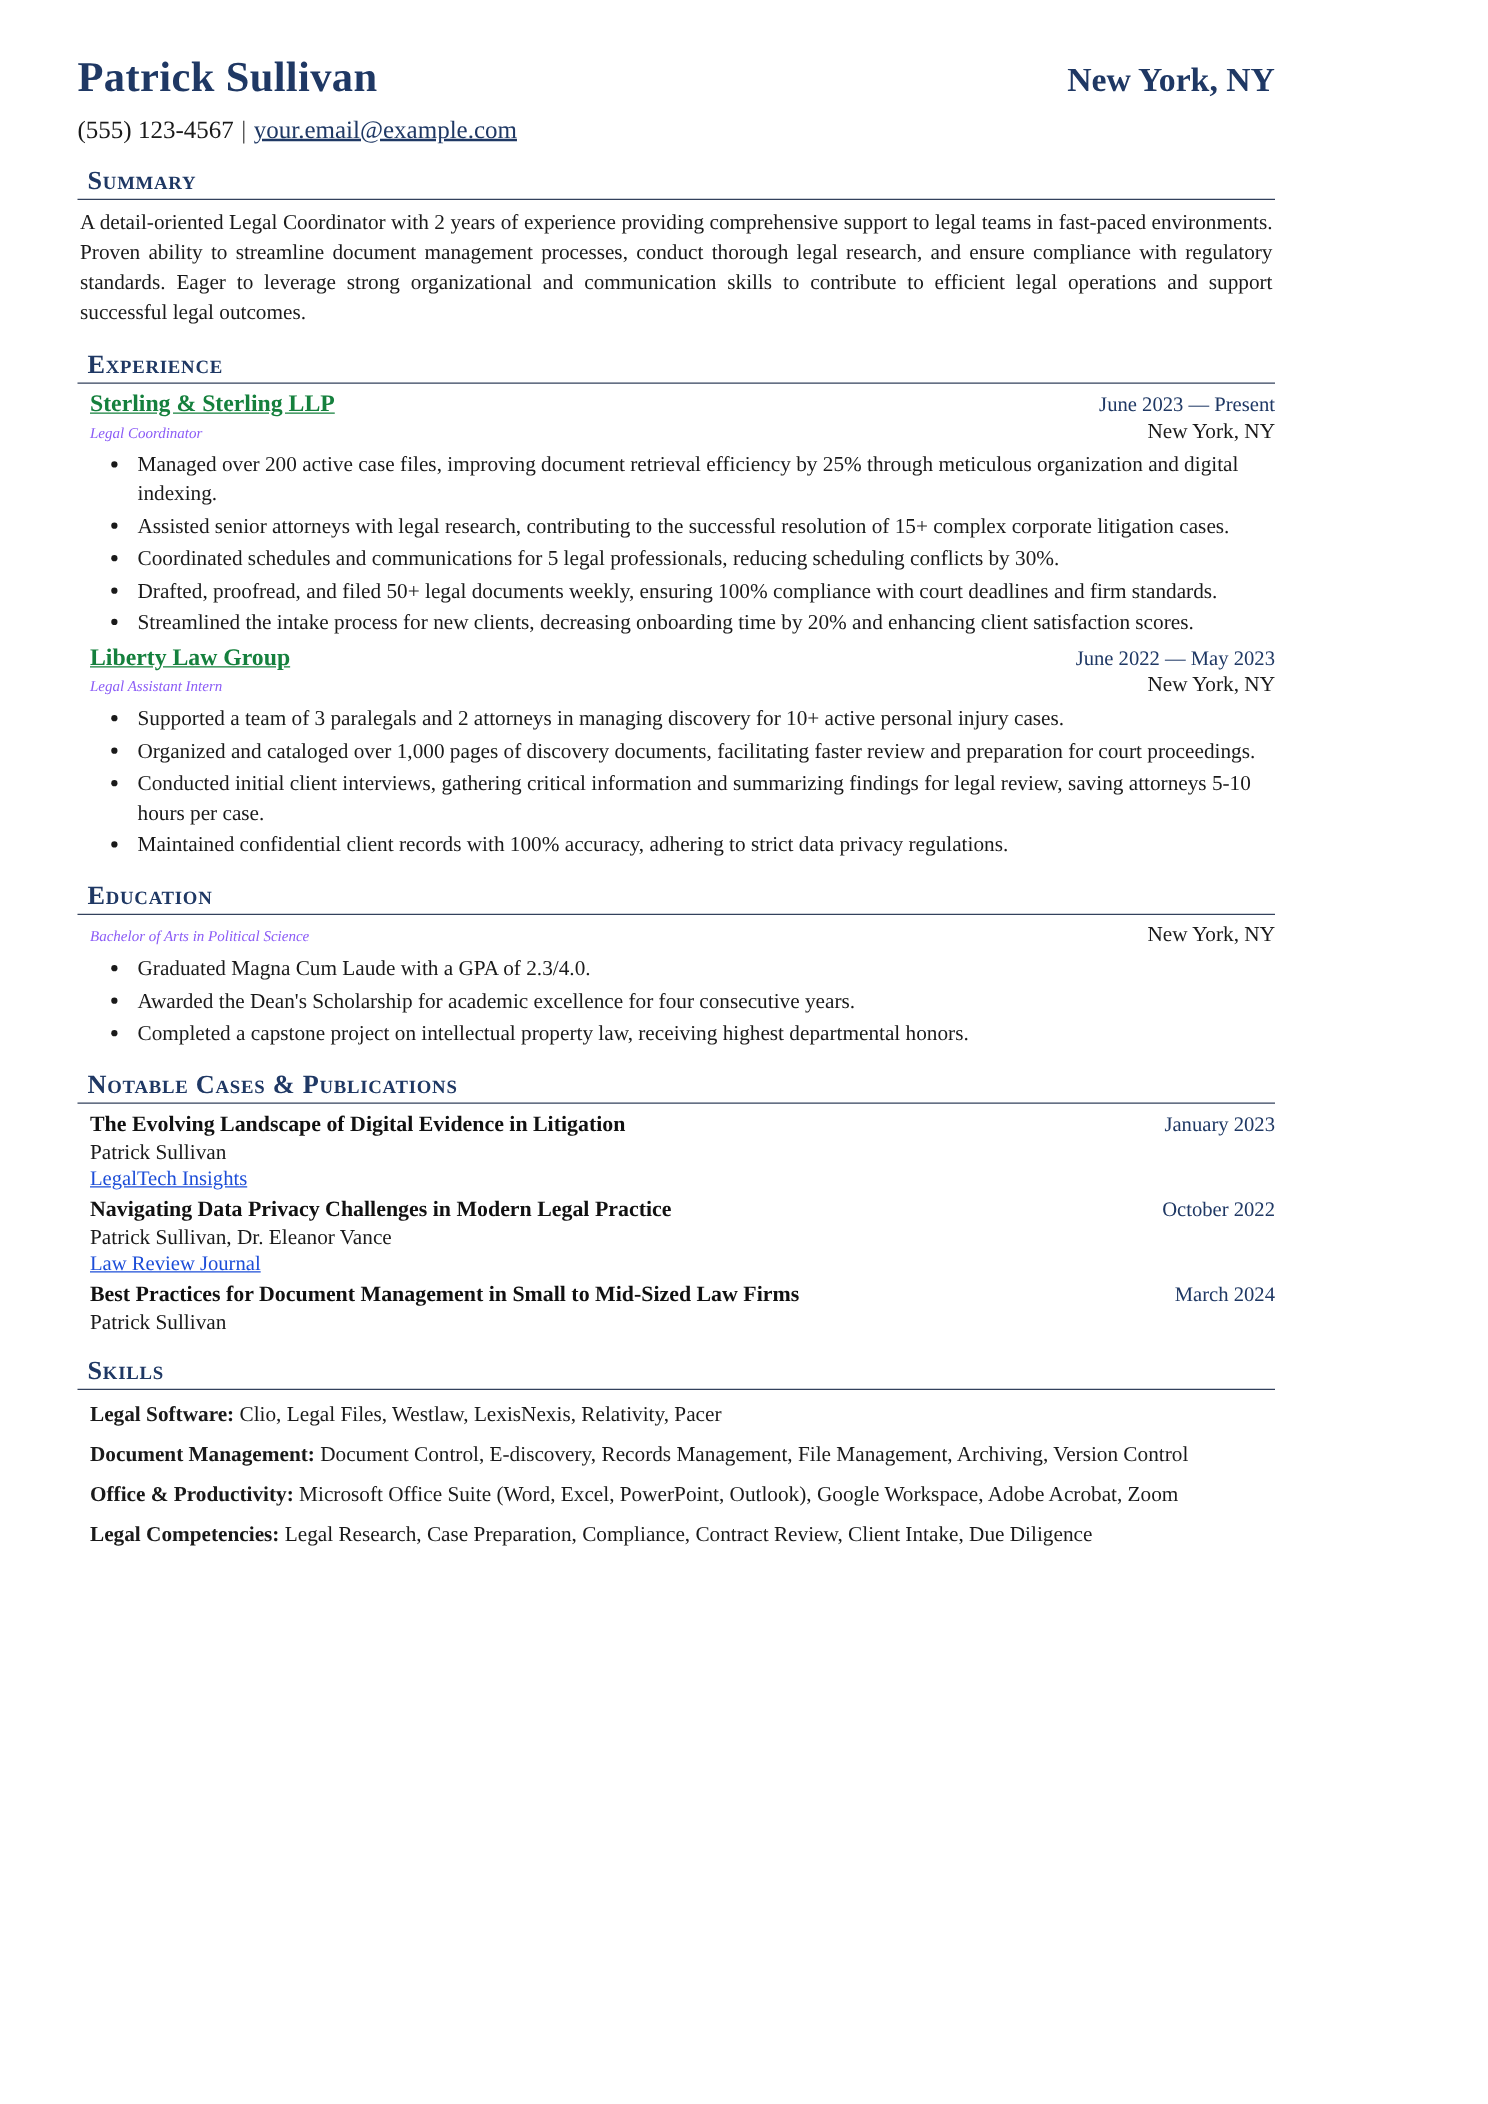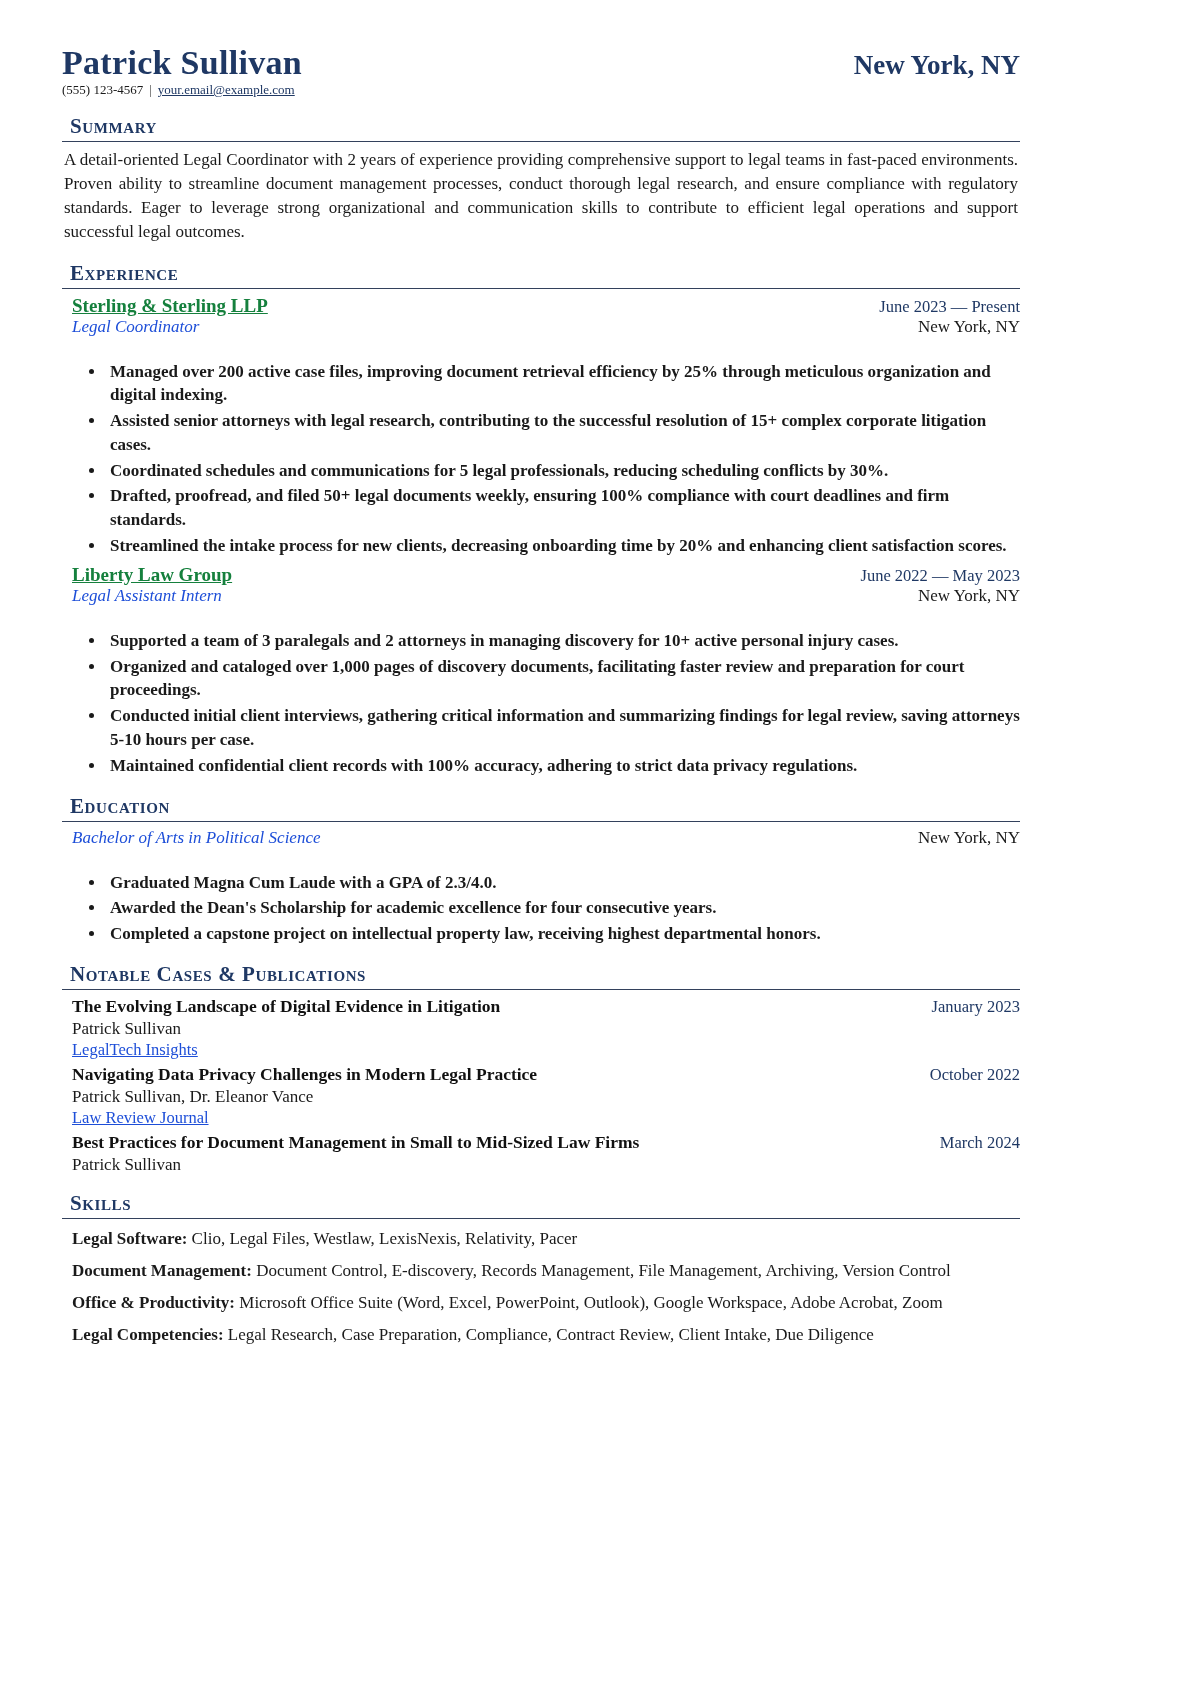--- a/index.html
+++ b/index.html
@@ -34,22 +34,22 @@
     font-weight: bold;
     color: #1F3864;
     letter-spacing: 0.3px;
   }
   .location-top {
     font-size: 27px;
     font-weight: bold;
     color: #1F3864;
   }
   .contact-line {
-    margin-top: 0;
-    font-size: 13px;
+    margin-top: 11px;
+    font-size: 20px;
     color: #1a1a1a;
   }
   .contact-line .sep {
     color: #444;
     padding: 0 6px;
   }
   .contact-line a,
   .contact-link {
     color: #1F3864;
     text-decoration: underline;
@@ -95,33 +95,32 @@
     font-size: 19px;
     font-weight: bold;
     color: #15803d;
     text-decoration: underline;
   }
   .dates {
     font-size: 16.5px;
     color: #1F3864;
   }
   .role {
-    font-size: 17px;
+    font-size: 12px;
     font-style: italic;
-    color: #1d4ed8;
+    color: #8b5cf6;
   }
   .place {
     font-size: 17px;
     color: #1a1a1a;
   }
 
   ul.bullets {
-    margin: 23px 0 0 0;
+    margin: 5px 0 0 0;
     padding-left: 34px;
-    font-weight: bold;
   }
   ul.bullets li {
     font-size: 17px;
     line-height: 1.4;
     margin-bottom: 2px;
     padding-left: 4px;
   }
 
   
   .pub {

